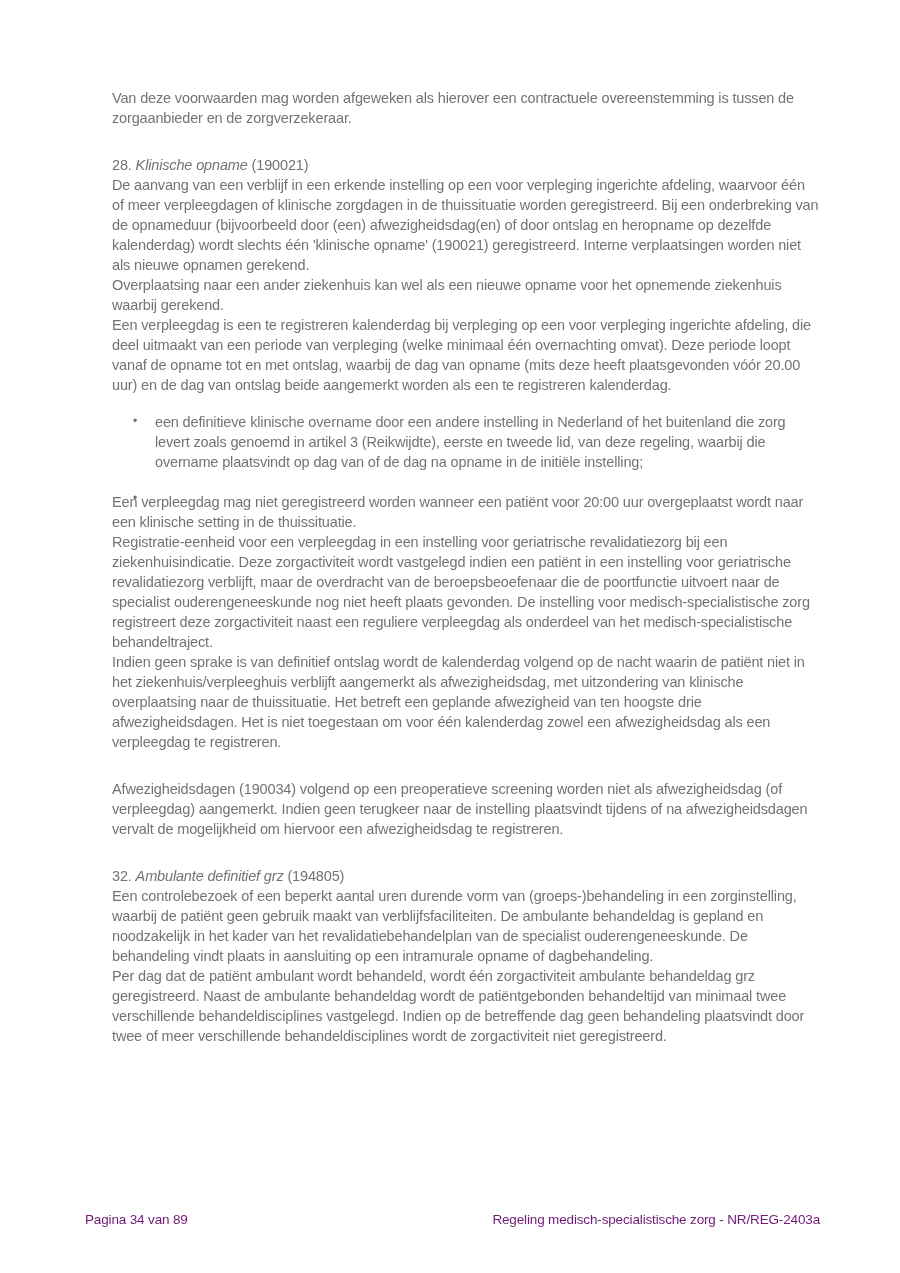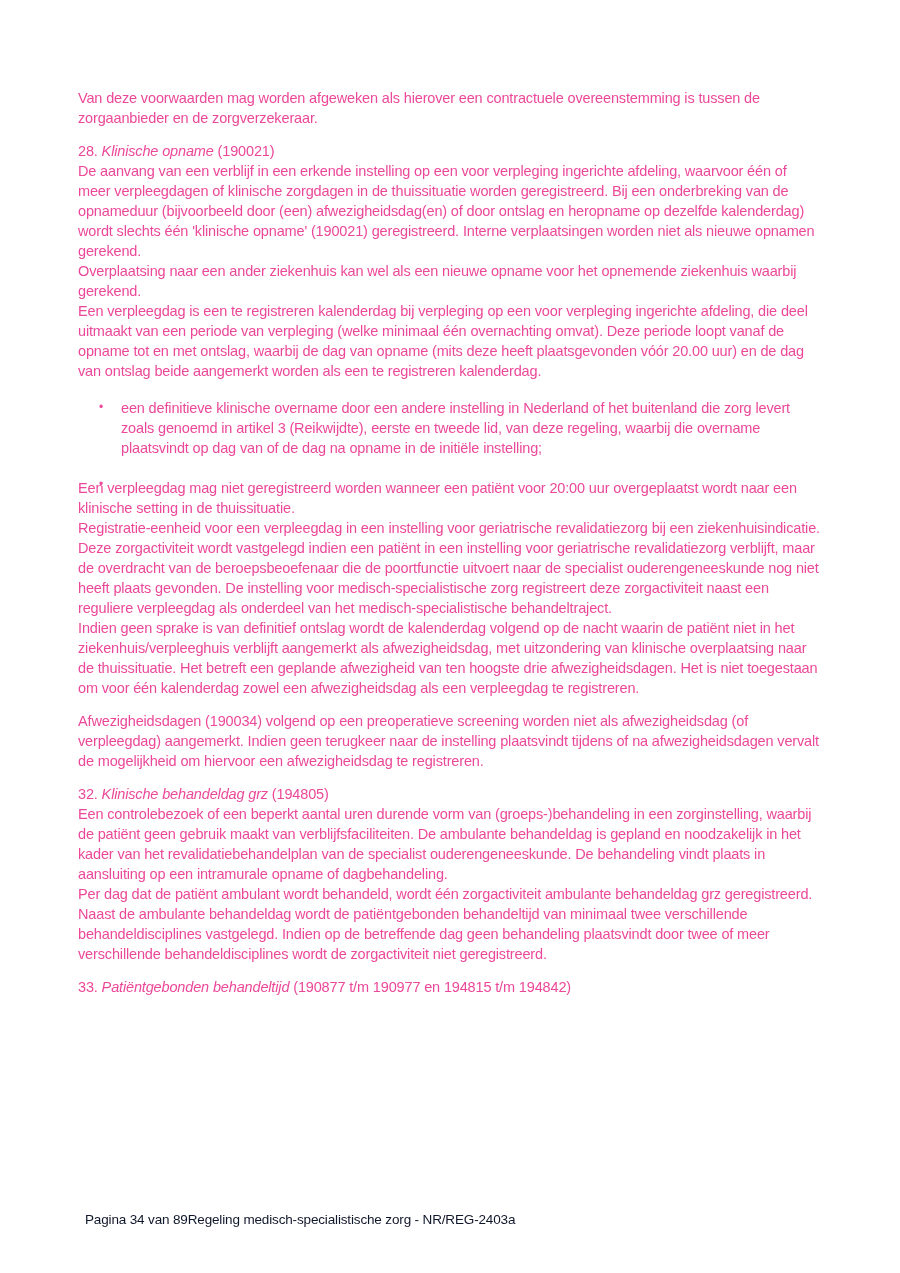--- a/index.html
+++ b/index.html
@@ -10,30 +10,30 @@
   body {
     width: 900px;
     height: 1273px;
     position: relative;
     overflow: hidden;
   }
   .page {
     position: absolute;
     inset: 0;
     box-sizing: border-box;
-    padding: 88px 80px 0 78px;
+    padding: 88px 80px 0 112px;
     font-family: "Liberation Sans", sans-serif;
     font-size: 14.5px;
     line-height: 20px;
     letter-spacing: -0.15px;
-    color: #ec4899;
+    color: #737373;
     background: #ffffff;
   }
   p { margin: 0; }
-  .blk { margin-top: 13px; }
+  .blk { margin-top: 27px; }
   .cont { margin-top: 0; }
   .heading .num { font-style: normal; }
   .heading .title { font-style: italic; }
   .heading .code { font-style: normal; }
   ul.bullets {
     list-style: none;
     margin: 6px 0 0 0;
     padding: 0;
   }
   ul.bullets li {
@@ -47,25 +47,26 @@
     top: -1px;
     font-size: 12px;
   }
   .after-list { margin-top: 20px; }
   .footer {
     position: absolute;
     left: 85px;
     right: 80px;
     top: 1211px;
     display: flex;
+    justify-content: space-between;
     font-family: "Liberation Sans", sans-serif;
     font-size: 13.5px;
     line-height: 18px;
     letter-spacing: -0.15px;
-    color: #0f172a;
+    color: #701a75;
   }
 </style>
 </head>
 <body>
 
 <div class="page">
 
   <p class="cont">Van deze voorwaarden mag worden afgeweken als hierover een contractuele overeenstemming is tussen de zorgaanbieder en de zorgverzekeraar.</p>
 
   <p class="blk heading"><span class="num">28.</span> <span class="title">Klinische opname</span> <span class="code">(190021)</span></p>
@@ -79,24 +80,23 @@
     <li><span class="dot">•</span></li>
   </ul>
 
   <p class="after-list">Een verpleegdag mag niet geregistreerd worden wanneer een patiënt voor 20:00 uur overgeplaatst wordt naar een klinische setting in de thuissituatie.</p>
 
   <p class="cont">Registratie-eenheid voor een verpleegdag in een instelling voor geriatrische revalidatiezorg bij een ziekenhuisindicatie. Deze zorgactiviteit wordt vastgelegd indien een patiënt in een instelling voor geriatrische revalidatiezorg verblijft, maar de overdracht van de beroepsbeoefenaar die de poortfunctie uitvoert naar de specialist ouderengeneeskunde nog niet heeft plaats gevonden. De instelling voor medisch-specialistische zorg registreert deze zorgactiviteit naast een reguliere verpleegdag als onderdeel van het medisch-specialistische behandeltraject.</p>
 
   <p class="cont">Indien geen sprake is van definitief ontslag wordt de kalenderdag volgend op de nacht waarin de patiënt niet in het ziekenhuis/verpleeghuis verblijft aangemerkt als afwezigheidsdag, met uitzondering van klinische overplaatsing naar de thuissituatie. Het betreft een geplande afwezigheid van ten hoogste drie afwezigheidsdagen. Het is niet toegestaan om voor één kalenderdag zowel een afwezigheidsdag als een verpleegdag te registreren.</p>
   <p class="blk">Afwezigheidsdagen (190034) volgend op een preoperatieve screening worden niet als afwezigheidsdag (of verpleegdag) aangemerkt. Indien geen terugkeer naar de instelling plaatsvindt tijdens of na afwezigheidsdagen vervalt de mogelijkheid om hiervoor een afwezigheidsdag te registreren.</p>
 
-  <p class="blk heading"><span class="num">32.</span> <span class="title">Klinische behandeldag grz</span> <span class="code">(194805)</span></p>
+  <p class="blk heading"><span class="num">32.</span> <span class="title">Ambulante definitief grz</span> <span class="code">(194805)</span></p>
   <p class="cont">Een controlebezoek of een beperkt aantal uren durende vorm van (groeps-)behandeling in een zorginstelling, waarbij de patiënt geen gebruik maakt van verblijfsfaciliteiten. De ambulante behandeldag is gepland en noodzakelijk in het kader van het revalidatiebehandelplan van de specialist ouderengeneeskunde. De behandeling vindt plaats in aansluiting op een intramurale opname of dagbehandeling.</p>
   <p class="cont">Per dag dat de patiënt ambulant wordt behandeld, wordt één zorgactiviteit ambulante behandeldag grz geregistreerd. Naast de ambulante behandeldag wordt de patiëntgebonden behandeltijd van minimaal twee verschillende behandeldisciplines vastgelegd. Indien op de betreffende dag geen behandeling plaatsvindt door twee of meer verschillende behandeldisciplines wordt de zorgactiviteit niet geregistreerd.</p>
 
-  <p class="blk heading"><span class="num">33.</span> <span class="title">Patiëntgebonden behandeltijd</span> <span class="code">(190877 t/m 190977 en 194815 t/m 194842)</span></p>
 
 </div>
 
 <div class="footer">
   <span>Pagina 34 van 89</span>
   <span>Regeling medisch-specialistische zorg - NR/REG-2403a</span>
 </div>
 
 </body></html>

